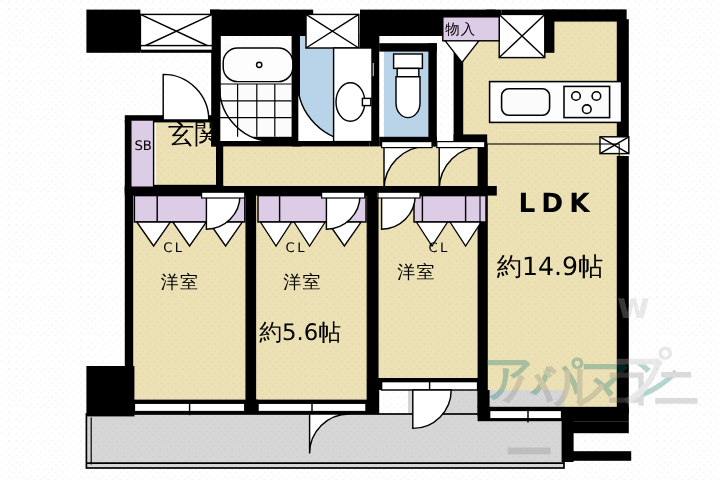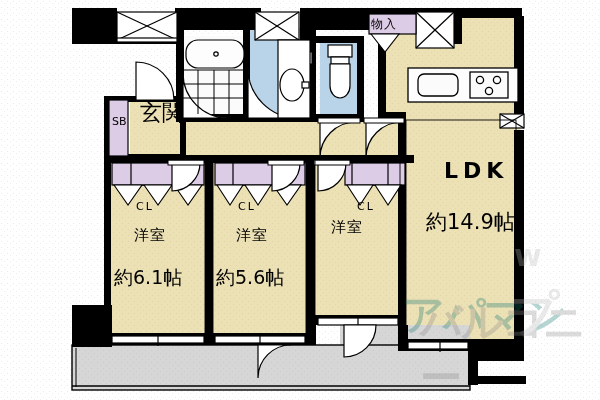--- a/index.html
+++ b/index.html
@@ -16,21 +16,21 @@
     position:absolute;
     color:#000;
     font-family:"DejaVu Sans","Liberation Sans",sans-serif;
     white-space:nowrap;
     line-height:1;
     user-select:none;
   }
   .lbl-room{font-size:15px;letter-spacing:1px;}
   .lbl-area{font-size:19px;letter-spacing:0px;}
   .lbl-ldk{font-size:22px;font-weight:bold;letter-spacing:5px;}
-  .lbl-ldkarea{font-size:21px;letter-spacing:0px;margin-left:12px;}
+  .lbl-ldkarea{font-size:21px;letter-spacing:0px;}
   .lbl-small{font-size:12px;letter-spacing:1px;}
   .lbl-cl{font-size:11px;letter-spacing:2px;margin-top:33px;}
   .lbl-sb{font-size:11px;line-height:12px;text-align:center;}
   .lbl-genkan{font-size:22px;line-height:19px;letter-spacing:0;}
   .lbl-balcony{font-size:20px;letter-spacing:5px;}
   #watermark{
     position:absolute;
     left:402px;top:236px;
     width:200px;height:130px;
     pointer-events:none;
@@ -363,25 +363,24 @@
   <div class="lbl lbl-genkan" style="left:140px;top:103px;width:20px;">
     <span>玄関</span>
   </div>
 
   <div class="lbl lbl-small" style="left:371px;top:18px;text-align:right;">物入</div>
 
   <div class="lbl lbl-cl" style="left:136px;top:168px;">CL</div>
   <div class="lbl lbl-cl" style="left:238px;top:168px;">CL</div>
   <div class="lbl lbl-cl" style="left:357px;top:168px;">CL</div>
 
-  <div class="lbl lbl-ldk" style="left:432px;top:160px;margin-left:12px;">LDK</div>
+  <div class="lbl lbl-ldk" style="left:432px;top:160px;">LDK</div>
   <div class="lbl lbl-ldkarea" style="left:414px;top:212px;">約14.9帖</div>
 
   <div class="lbl lbl-room" style="left:134px;top:228px;">洋室</div>
-  <div class="lbl lbl-area" style="left:114px;top:268px;">約6.1帖</div>
 
   <div class="lbl lbl-room" style="left:236px;top:228px;">洋室</div>
   <div class="lbl lbl-area" style="left:216px;top:268px;">約5.6帖</div>
 
   <div class="lbl lbl-room" style="left:331px;top:220px;">洋室</div>
 
 
   <div id="watermark">
     <div class="wm1">アパマン</div>
     <div class="wm2">バルコニー</div>

